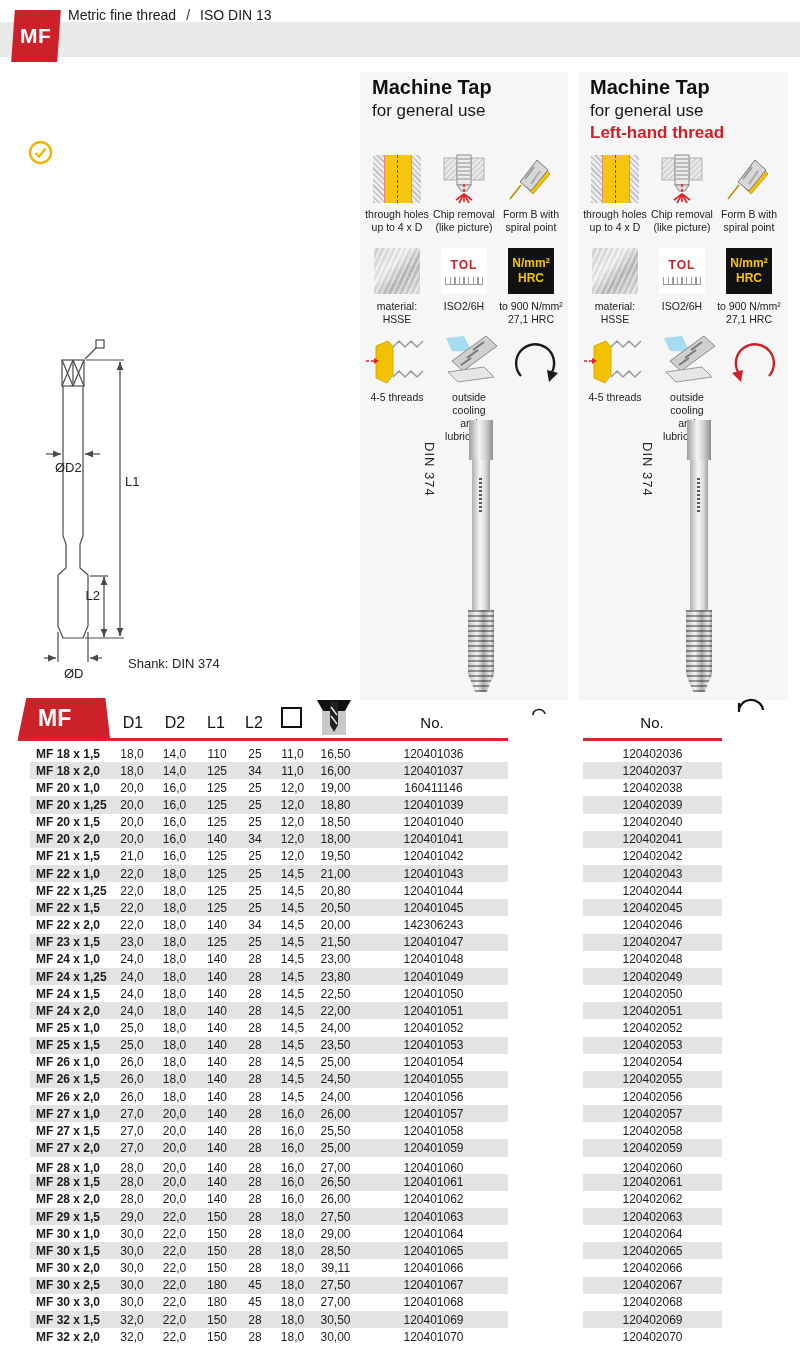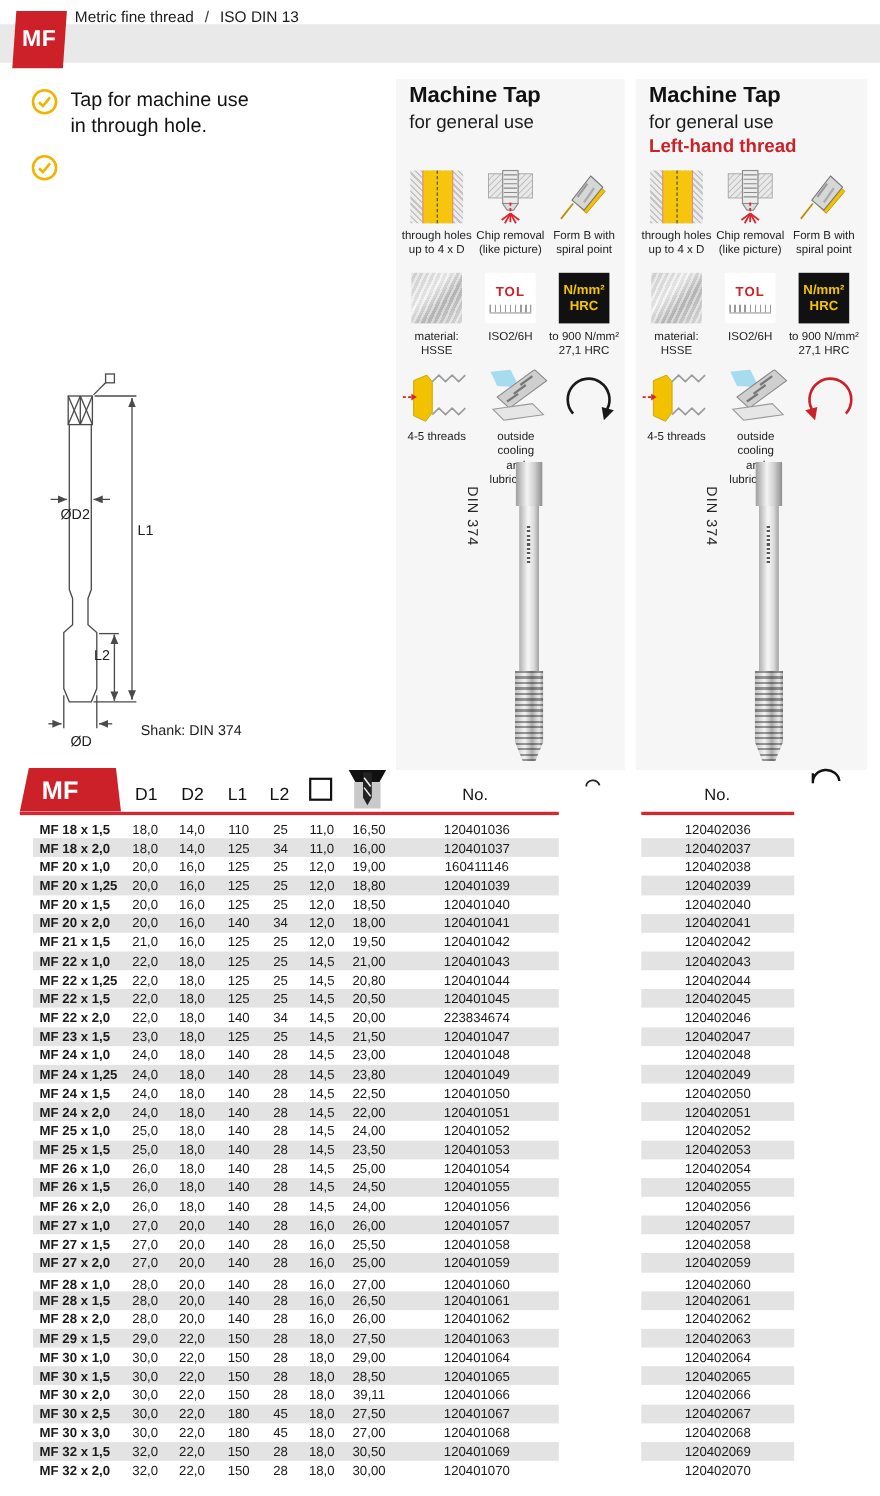--- a/index.html
+++ b/index.html
@@ -105,28 +105,20 @@
 <div id="canvas">
 
   <div class="topbar"></div>
   <div class="mf-badge">
     <span>MF</span>
   </div>
   <div class="topbar-text">
     <span>Metric fine thread</span><span class="sep">/</span><span>ISO DIN 13</span>
   </div>
 
-  <div class="feature" id="feature-0">
-    <svg class="chk" width="25" height="25" viewBox="0 0 25 25">
-      <circle cx="12.5" cy="12.5" r="10.5" fill="none" stroke="#f0b400" stroke-width="2.4"></circle>
-      <polyline points="7.5,13 11,16.5 17.5,8.5" fill="none" stroke="#f0b400" stroke-width="2.4"></polyline>
-    </svg>
-    <div class="ftxt">Tap for machine use
-in through hole.</div>
-  </div>
   <div class="feature" id="feature-1">
     <svg class="chk" width="25" height="25" viewBox="0 0 25 25">
       <circle cx="12.5" cy="12.5" r="10.5" fill="none" stroke="#f0b400" stroke-width="2.4"></circle>
       <polyline points="7.5,13 11,16.5 17.5,8.5" fill="none" stroke="#f0b400" stroke-width="2.4"></polyline>
     </svg>
   </div>
 
   <svg class="drawing" width="250" height="372" viewBox="0 0 250 372">
     <defs>
       <marker id="ah" markerWidth="8" markerHeight="8" refX="7" refY="3" orient="auto">
@@ -631,21 +623,21 @@
       </div>
       <div class="t-row" style="top: 171.5px;">
         <div class="t-main">
           <span class="c c-size">MF 22 x 2,0</span>
           <span class="c">22,0</span>
           <span class="c">18,0</span>
           <span class="c">140</span>
           <span class="c">34</span>
           <span class="c">14,5</span>
           <span class="c">20,00</span>
-          <span class="c">223834674</span>
+          <span class="c">142306243</span>
         </div>
         <div class="t-no2">
           <span>120402046</span>
         </div>
       </div>
       <div class="t-row" style="top: 188.65px;">
         <div class="t-main striped">
           <span class="c c-size">MF 23 x 1,5</span>
           <span class="c">23,0</span>
           <span class="c">18,0</span>

